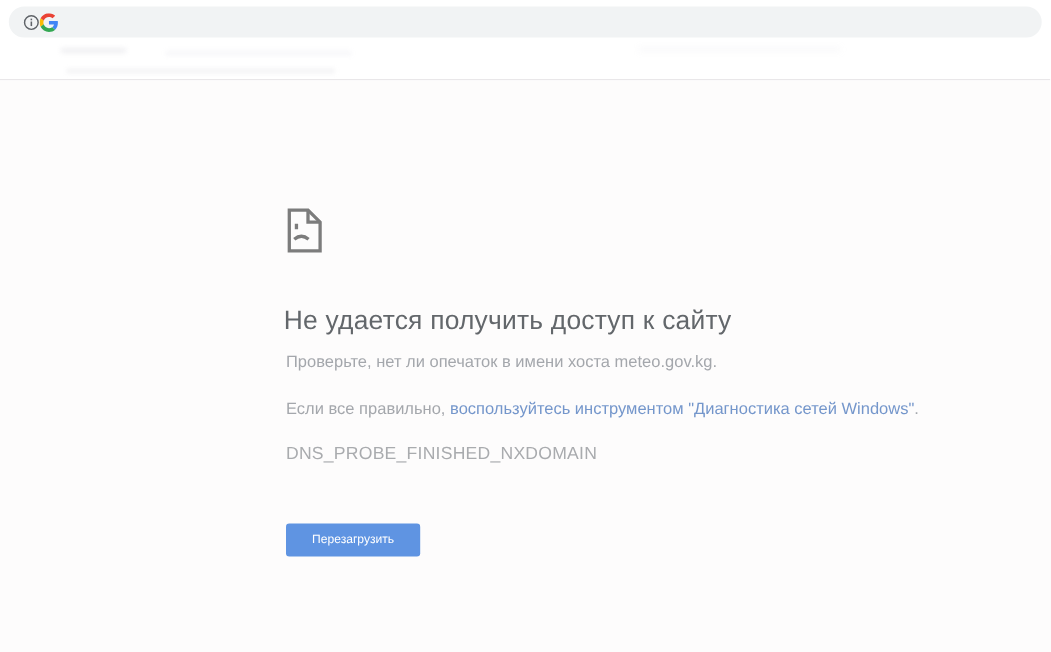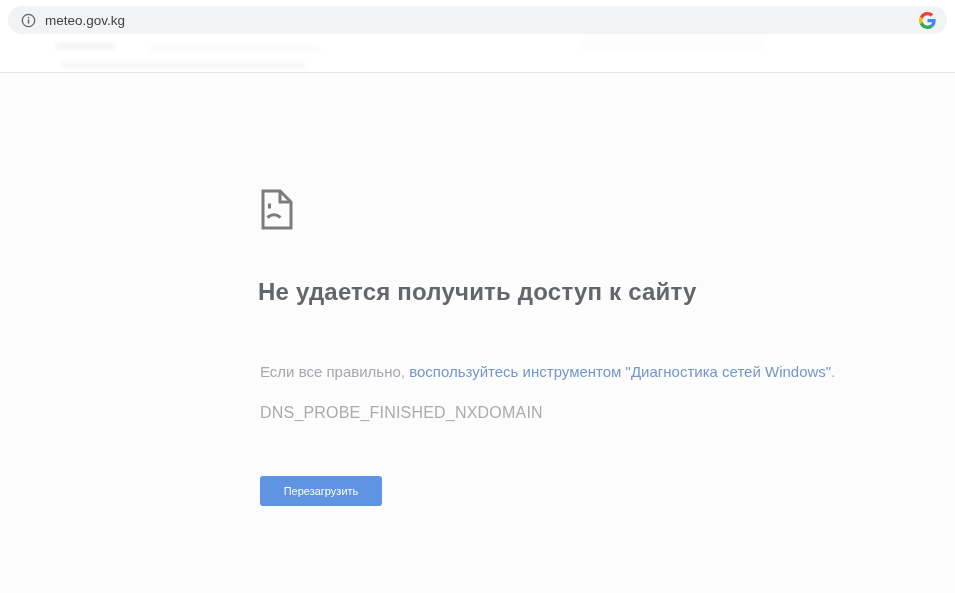--- a/index.html
+++ b/index.html
@@ -30,21 +30,21 @@
   .sm1{top:43px;left:55px;width:60px;height:6px;background:rgba(170,170,185,.14);}
   .sm2{top:46px;left:150px;width:170px;height:5px;background:rgba(170,170,185,.08);}
   .sm3{top:62px;left:60px;width:245px;height:5px;background:rgba(170,170,185,.12);}
   .sm4{top:42px;left:580px;width:185px;height:6px;background:rgba(170,170,185,.06);filter:blur(3px);}
 
   .divider{position:absolute;top:72px;left:0;width:955px;height:1px;background:var(--divider);}
 
   
   .page-bg{position:absolute;top:73px;left:0;width:955px;height:520px;background:var(--content-bg);}
   .sad-icon{position:absolute;top:189px;left:260px;width:34px;height:41px;}
-  .err-title{position:absolute;top:278px;left:258px;margin:0;font-size:24px;font-weight:700;
+  .err-title{position:absolute;top:278px;left:258px;margin:0;font-size:24px;font-weight:400;
              color:var(--heading-gray);letter-spacing:.2px;white-space:nowrap;}
   .err-line{position:absolute;left:260px;margin:0;font-size:15px;color:var(--body-gray);white-space:nowrap;}
   .line1{top:321px;}
   .line2{top:363px;}
   .line2 a{color:var(--link-blue);text-decoration:none;}
   .err-code{position:absolute;top:404px;left:260px;font-size:16px;color:var(--code-gray);
             letter-spacing:.2px;white-space:nowrap;}
   .reload{position:absolute;top:476px;left:260px;width:122px;height:30px;background:var(--accent-blue);
           color:#fff;border:none;border-radius:3px;font-size:11px;font-family:inherit;cursor:pointer;}
 </style>
@@ -55,21 +55,20 @@
 
   <div class="toolbar">
     <div class="omnibox">
       <span class="info-wrap">
         <svg width="15" height="15" viewBox="0 0 16 16" aria-hidden="true">
           <circle cx="8" cy="8" r="6.6" fill="none" stroke="#5f6368" stroke-width="1.4"></circle>
           <rect x="7.25" y="7" width="1.5" height="4.4" fill="#5f6368"></rect>
           <rect x="7.25" y="4.2" width="1.5" height="1.6" fill="#5f6368"></rect>
         </svg>
       </span>
-      <span class="url">meteo.gov.kg</span>
       <span class="g-wrap">
         <svg width="17" height="17" viewBox="0 0 48 48" aria-hidden="true">
           <path fill="#EA4335" d="M24 9.5c3.54 0 6.71 1.22 9.21 3.6l6.85-6.85C35.9 2.38 30.47 0 24 0 14.62 0 6.51 5.38 2.56 13.22l7.98 6.19C12.43 13.72 17.74 9.5 24 9.5z"></path>
           <path fill="#4285F4" d="M46.98 24.55c0-1.57-.15-3.09-.38-4.55H24v9.02h12.94c-.58 2.96-2.26 5.48-4.78 7.18l7.73 6c4.51-4.18 7.09-10.36 7.09-17.65z"></path>
           <path fill="#FBBC05" d="M10.53 28.59c-.48-1.45-.76-2.99-.76-4.59s.27-3.14.76-4.59l-7.98-6.19C.92 16.46 0 20.12 0 24c0 3.88.92 7.54 2.56 10.78l7.97-6.19z"></path>
           <path fill="#34A853" d="M24 48c6.48 0 11.93-2.13 15.89-5.81l-7.73-6c-2.15 1.45-4.92 2.3-8.16 2.3-6.26 0-11.57-4.22-13.47-9.91l-7.98 6.19C6.51 42.62 14.62 48 24 48z"></path>
         </svg>
       </span>
     </div>
     <div class="smudge sm1"></div>
@@ -88,20 +87,21 @@
         <path d="M3 2 H20 L31 13 V39 H3 Z"></path>
         <path d="M20 2 V13 H31"></path>
         <line x1="9.5" y1="14.5" x2="9.5" y2="19.5"></line>
         <path d="M7.5 28.5 Q14 23 20.5 28.5"></path>
       </g>
     </svg>
   </div>
 
   <h1 class="err-title">Не удается получить доступ к сайту</h1>
 
+  <p class="err-line line1">Проверьте, нет ли опечаток в имени хоста meteo.gov.kg.</p>
 
   <p class="err-line line2"><span>Если все правильно, </span><a href="#">воспользуйтесь инструментом "Диагностика сетей Windows"</a><span>.</span></p>
 
   <div class="err-code">DNS_PROBE_FINISHED_NXDOMAIN</div>
 
   <button class="reload">Перезагрузить</button>
 
 </div>
 
 </body></html>

